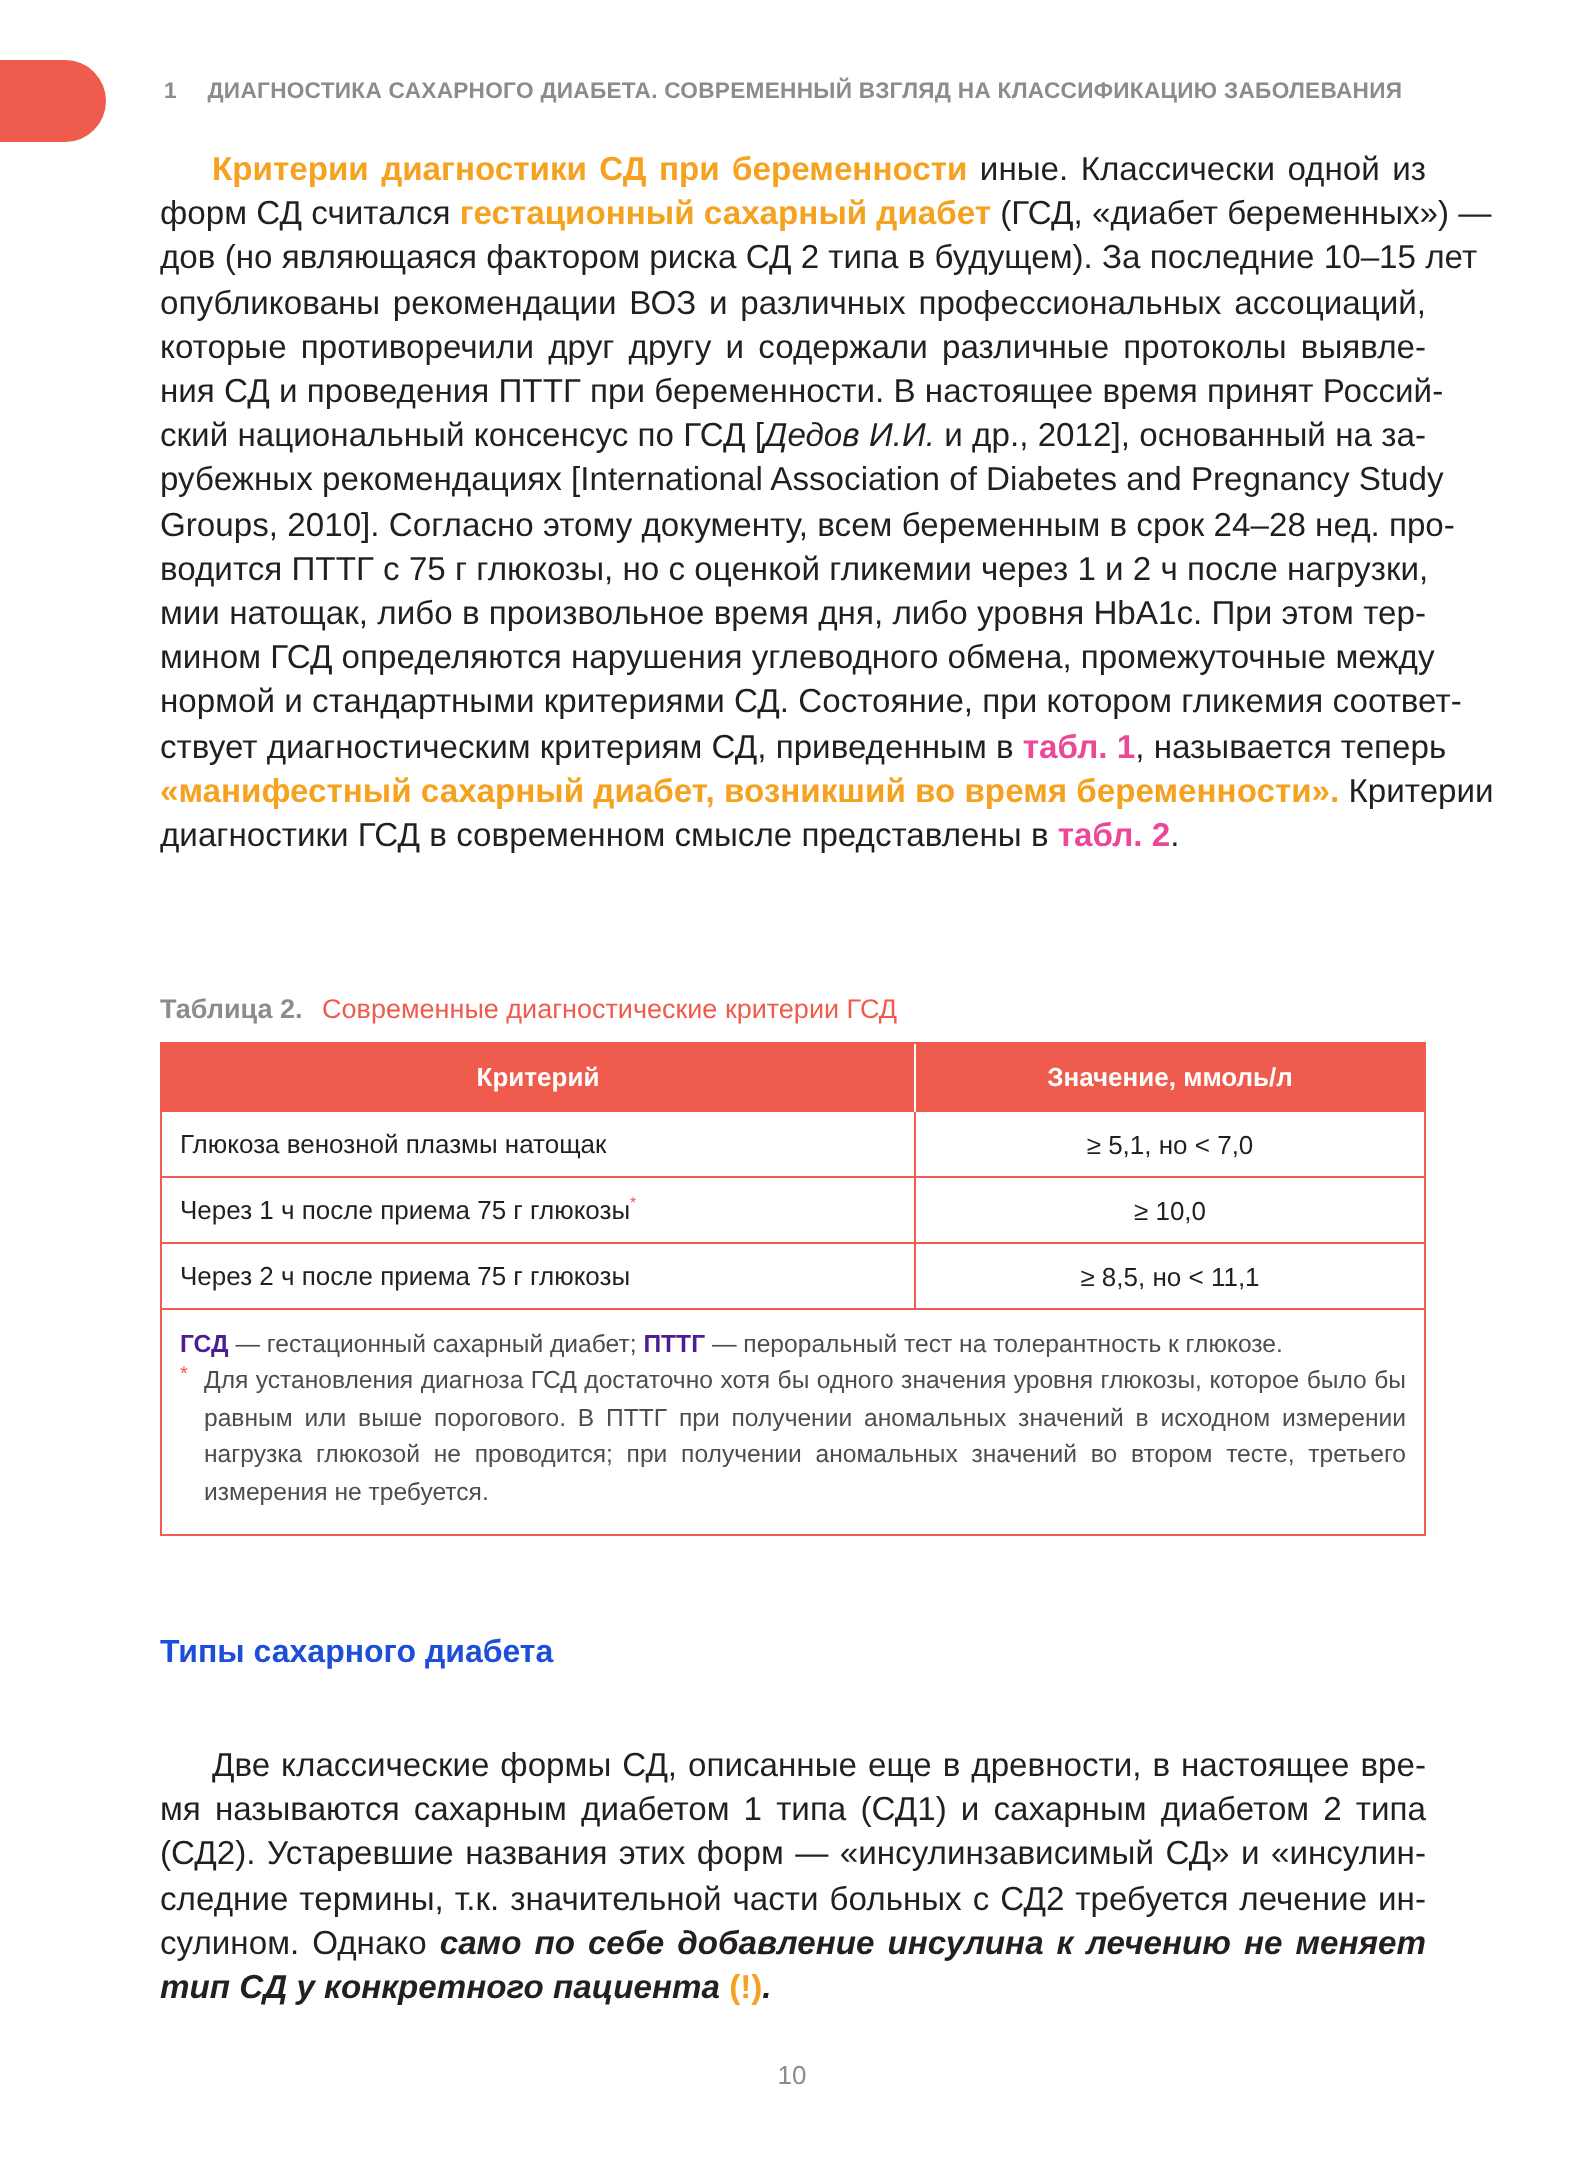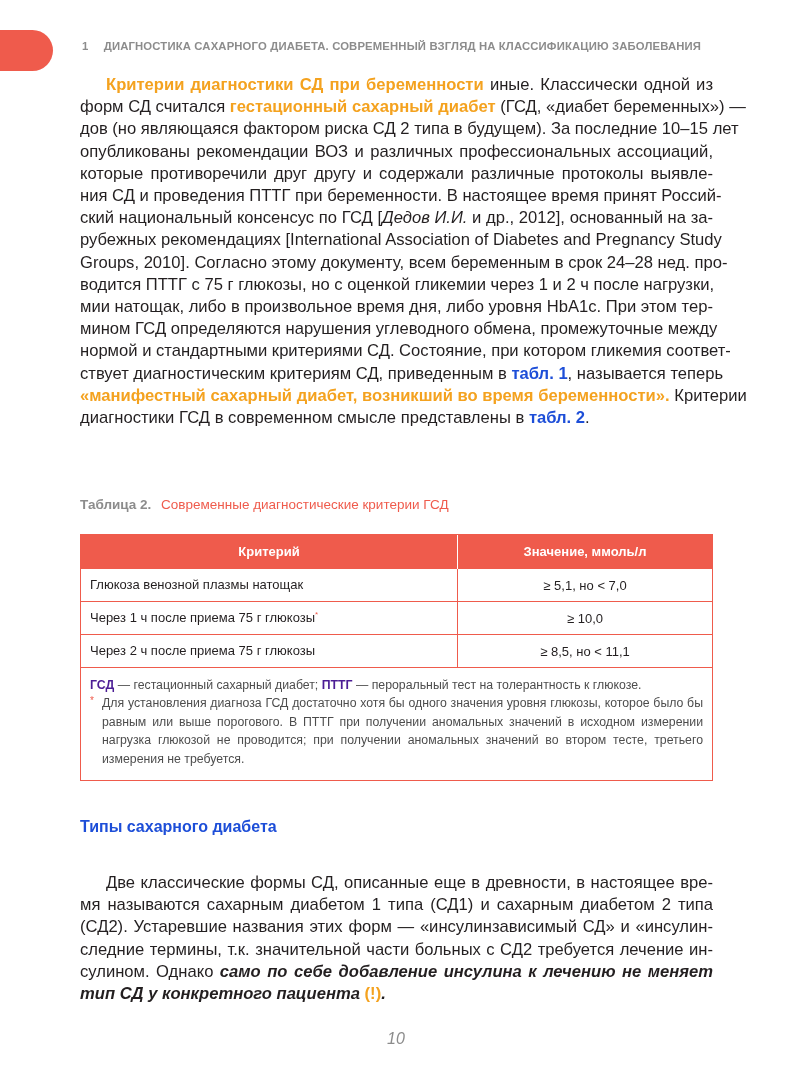--- a/index.html
+++ b/index.html
@@ -16,33 +16,33 @@
     color: #8c8c8c; letter-spacing: 0.15px; white-space: nowrap;
   }
   .running-head .chap { margin-right: 12px; }
   .para {
     position: absolute; left: 80px; width: 633px; font-size: 16.6px; line-height: 22.2px;
     text-align: justify; color: #231f20;
   }
   .para .ln { display: block; text-align: justify; text-align-last: justify; white-space: nowrap; }
   .para .ln.last { text-align-last: left; }
   .orange { color: #f4a21f; font-weight: bold; }
-  .red { color: #1d4ed8; font-weight: bold; }
+  .red { color: #ec4899; font-weight: bold; }
   .it { font-style: italic; }
   .bi { font-style: italic; font-weight: bold; }
   .indent { padding-left: 26px; }
 
   .table-caption {
     position: absolute; left: 80px; top: 497px; font-size: 13.5px; white-space: nowrap;
   }
   .table-caption .num { color: #8c8c8c; font-weight: bold; margin-right: 6px; }
   .table-caption .title { color: #ef5b4c; }
 
   .table-wrap {
-    position: absolute; left: 80px; top: 534px; width: 633px;
+    position: absolute; left: 80px; top: 521px; width: 633px;
     border: 1.5px solid #ef5b4c; box-sizing: border-box;
   }
   table { border-collapse: collapse; width: 100%; font-size: 13px; }
   th {
     background: #ef5b4c; color: #ffffff; font-weight: bold; height: 33px; padding: 0;
     text-align: center; border-right: 1px solid #ffffff;
   }
   th:last-child { border-right: none; }
   td {
     height: 32px; padding: 0 0 0 9px; border-top: 1px solid #ef5b4c; color: #231f20;
@@ -57,21 +57,21 @@
   .foot .abbr { color: #4c1d95; font-weight: bold; }
   .foot .note { position: relative; padding-left: 12px; text-align: justify; }
   .foot .note .mark { position: absolute; left: 0; top: -2px; color: #ef5b4c; font-size: 10px; }
 
   .section-title {
     position: absolute; left: 80px; top: 818px; font-size: 16px; font-weight: bold;
     color: #1d4ed8; white-space: nowrap;
   }
   .page-number {
     position: absolute; left: 0; width: 792px; top: 1030px; text-align: center;
-    font-size: 16px; color: #8c8c8c; font-style: italic;
+    font-size: 13px; color: #8c8c8c;
   }
 </style>
 </head>
 <body>
 
 <div class="tab-marker"></div>
 <div class="running-head">
   <span class="chap">1</span>
   <span>ДИАГНОСТИКА САХАРНОГО ДИАБЕТА. СОВРЕМЕННЫЙ ВЗГЛЯД НА КЛАССИФИКАЦИЮ ЗАБОЛЕВАНИЯ</span>
 </div>

